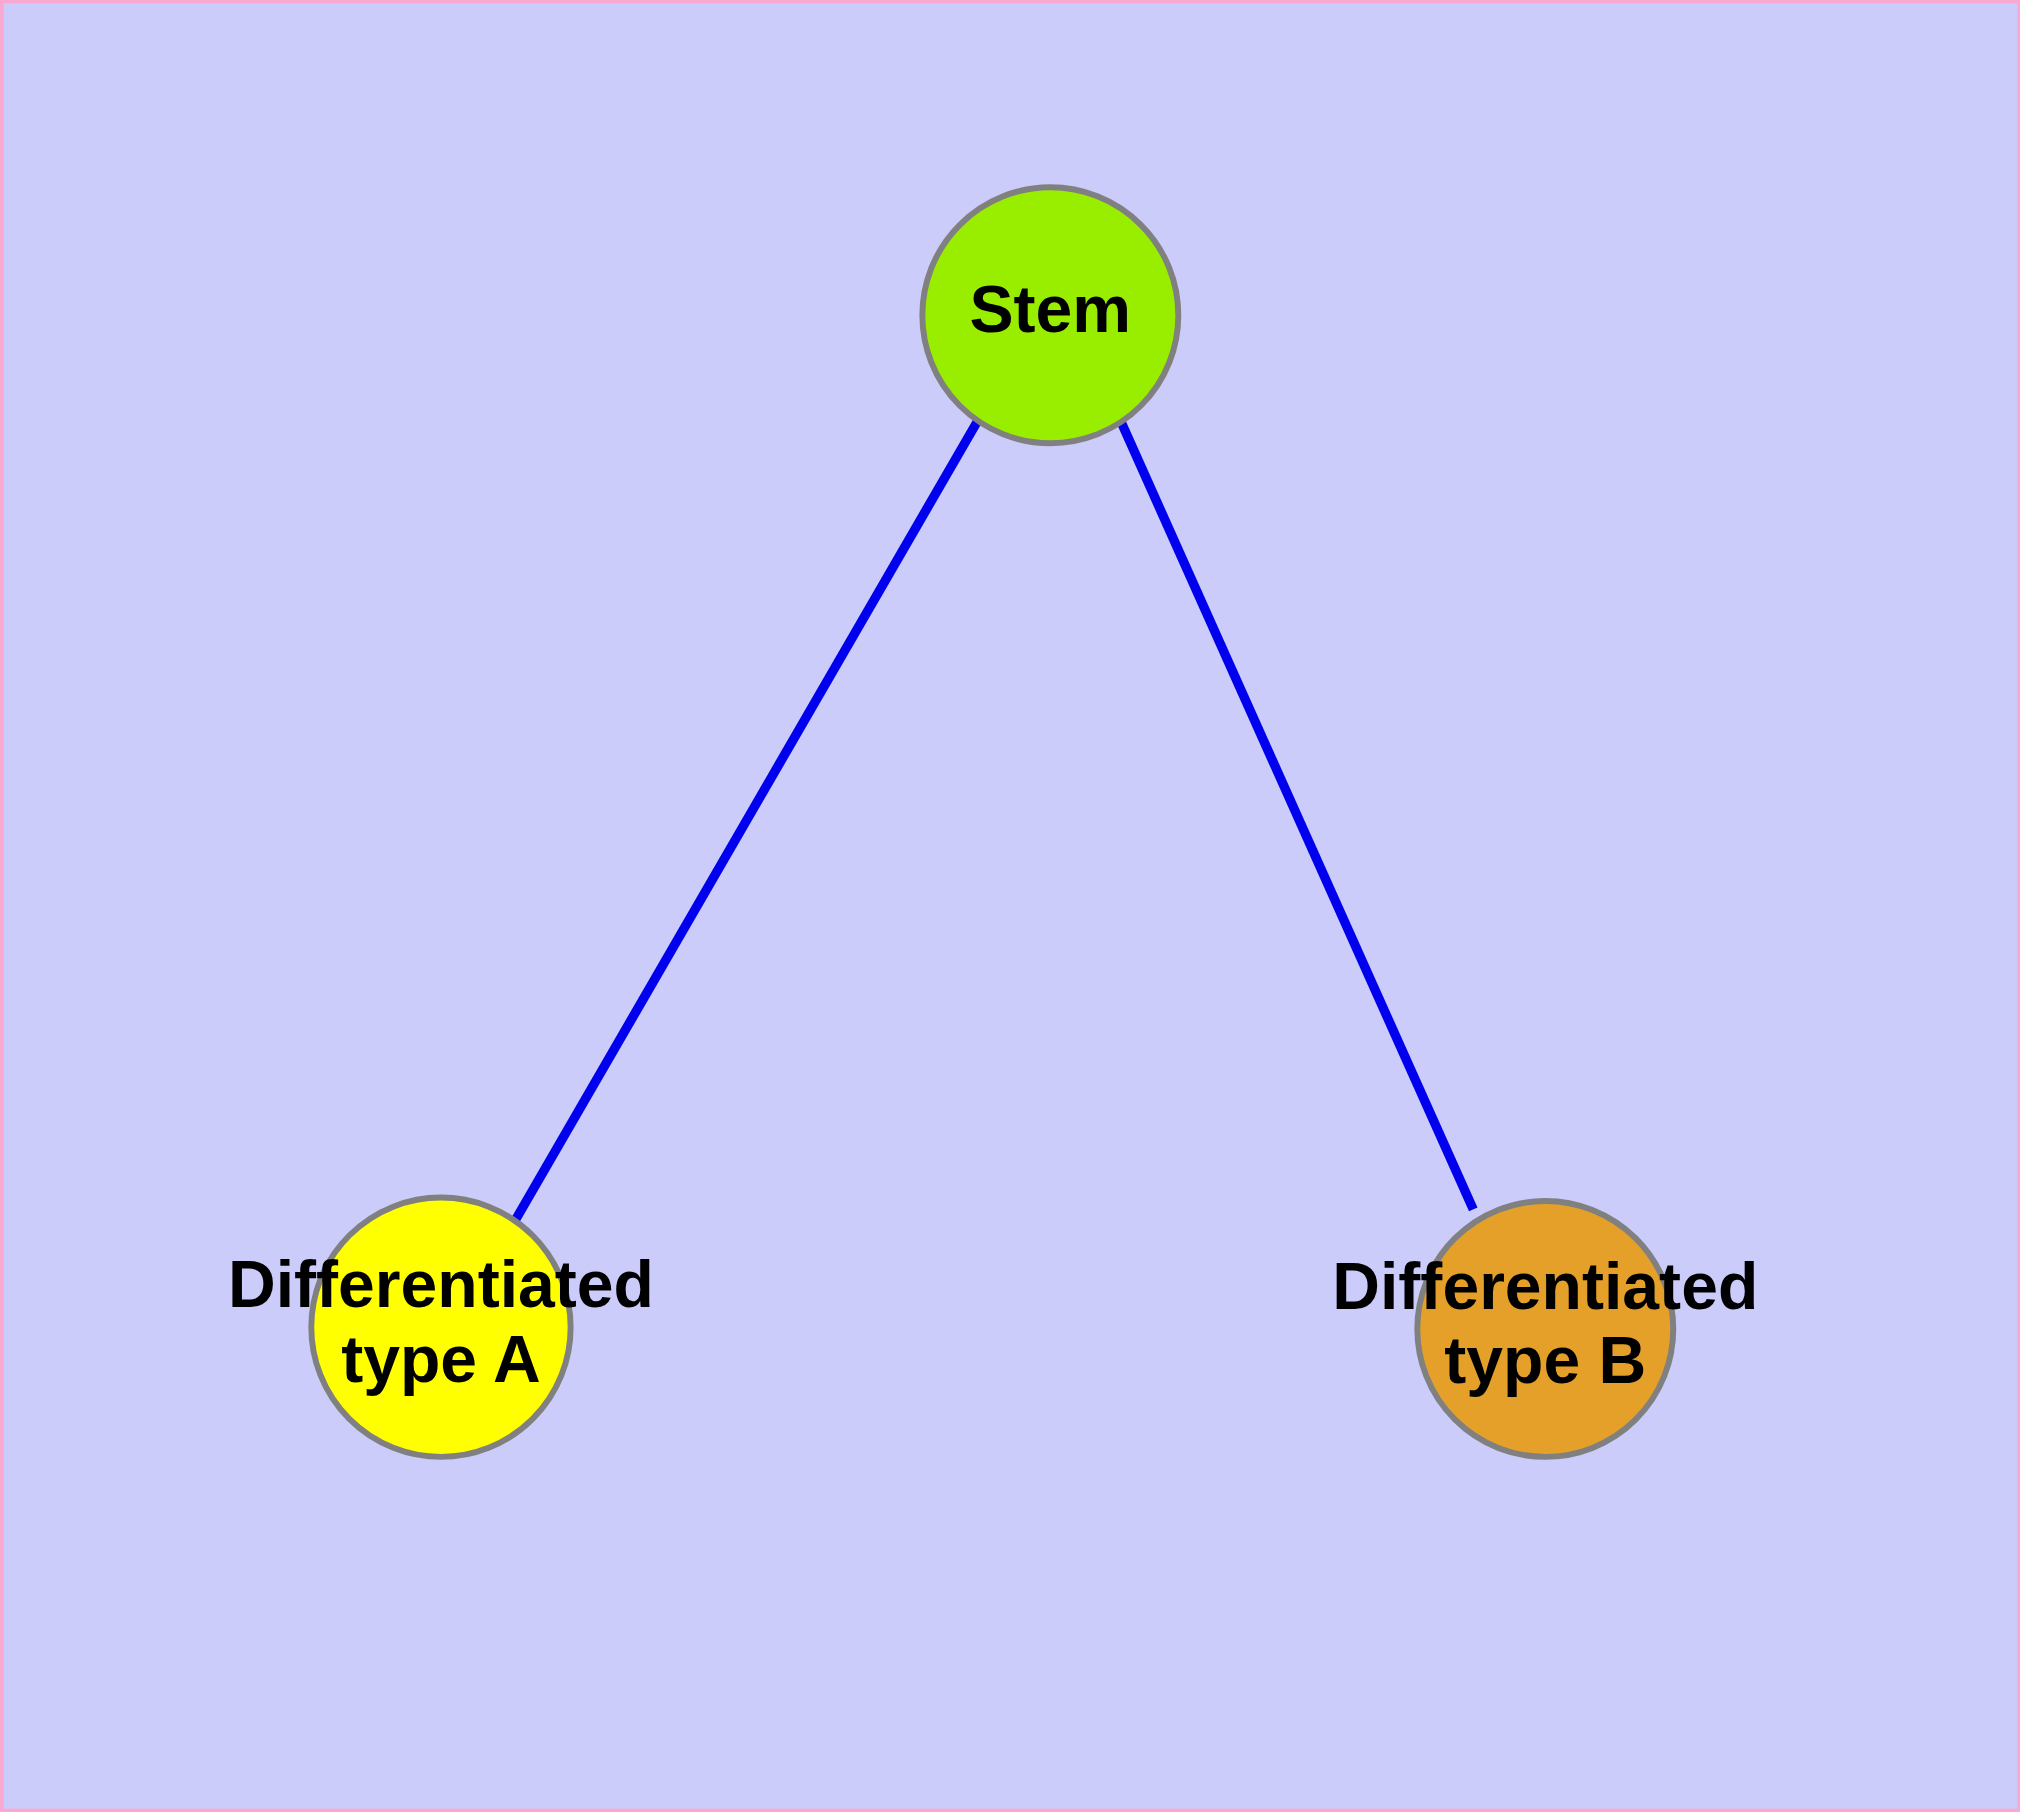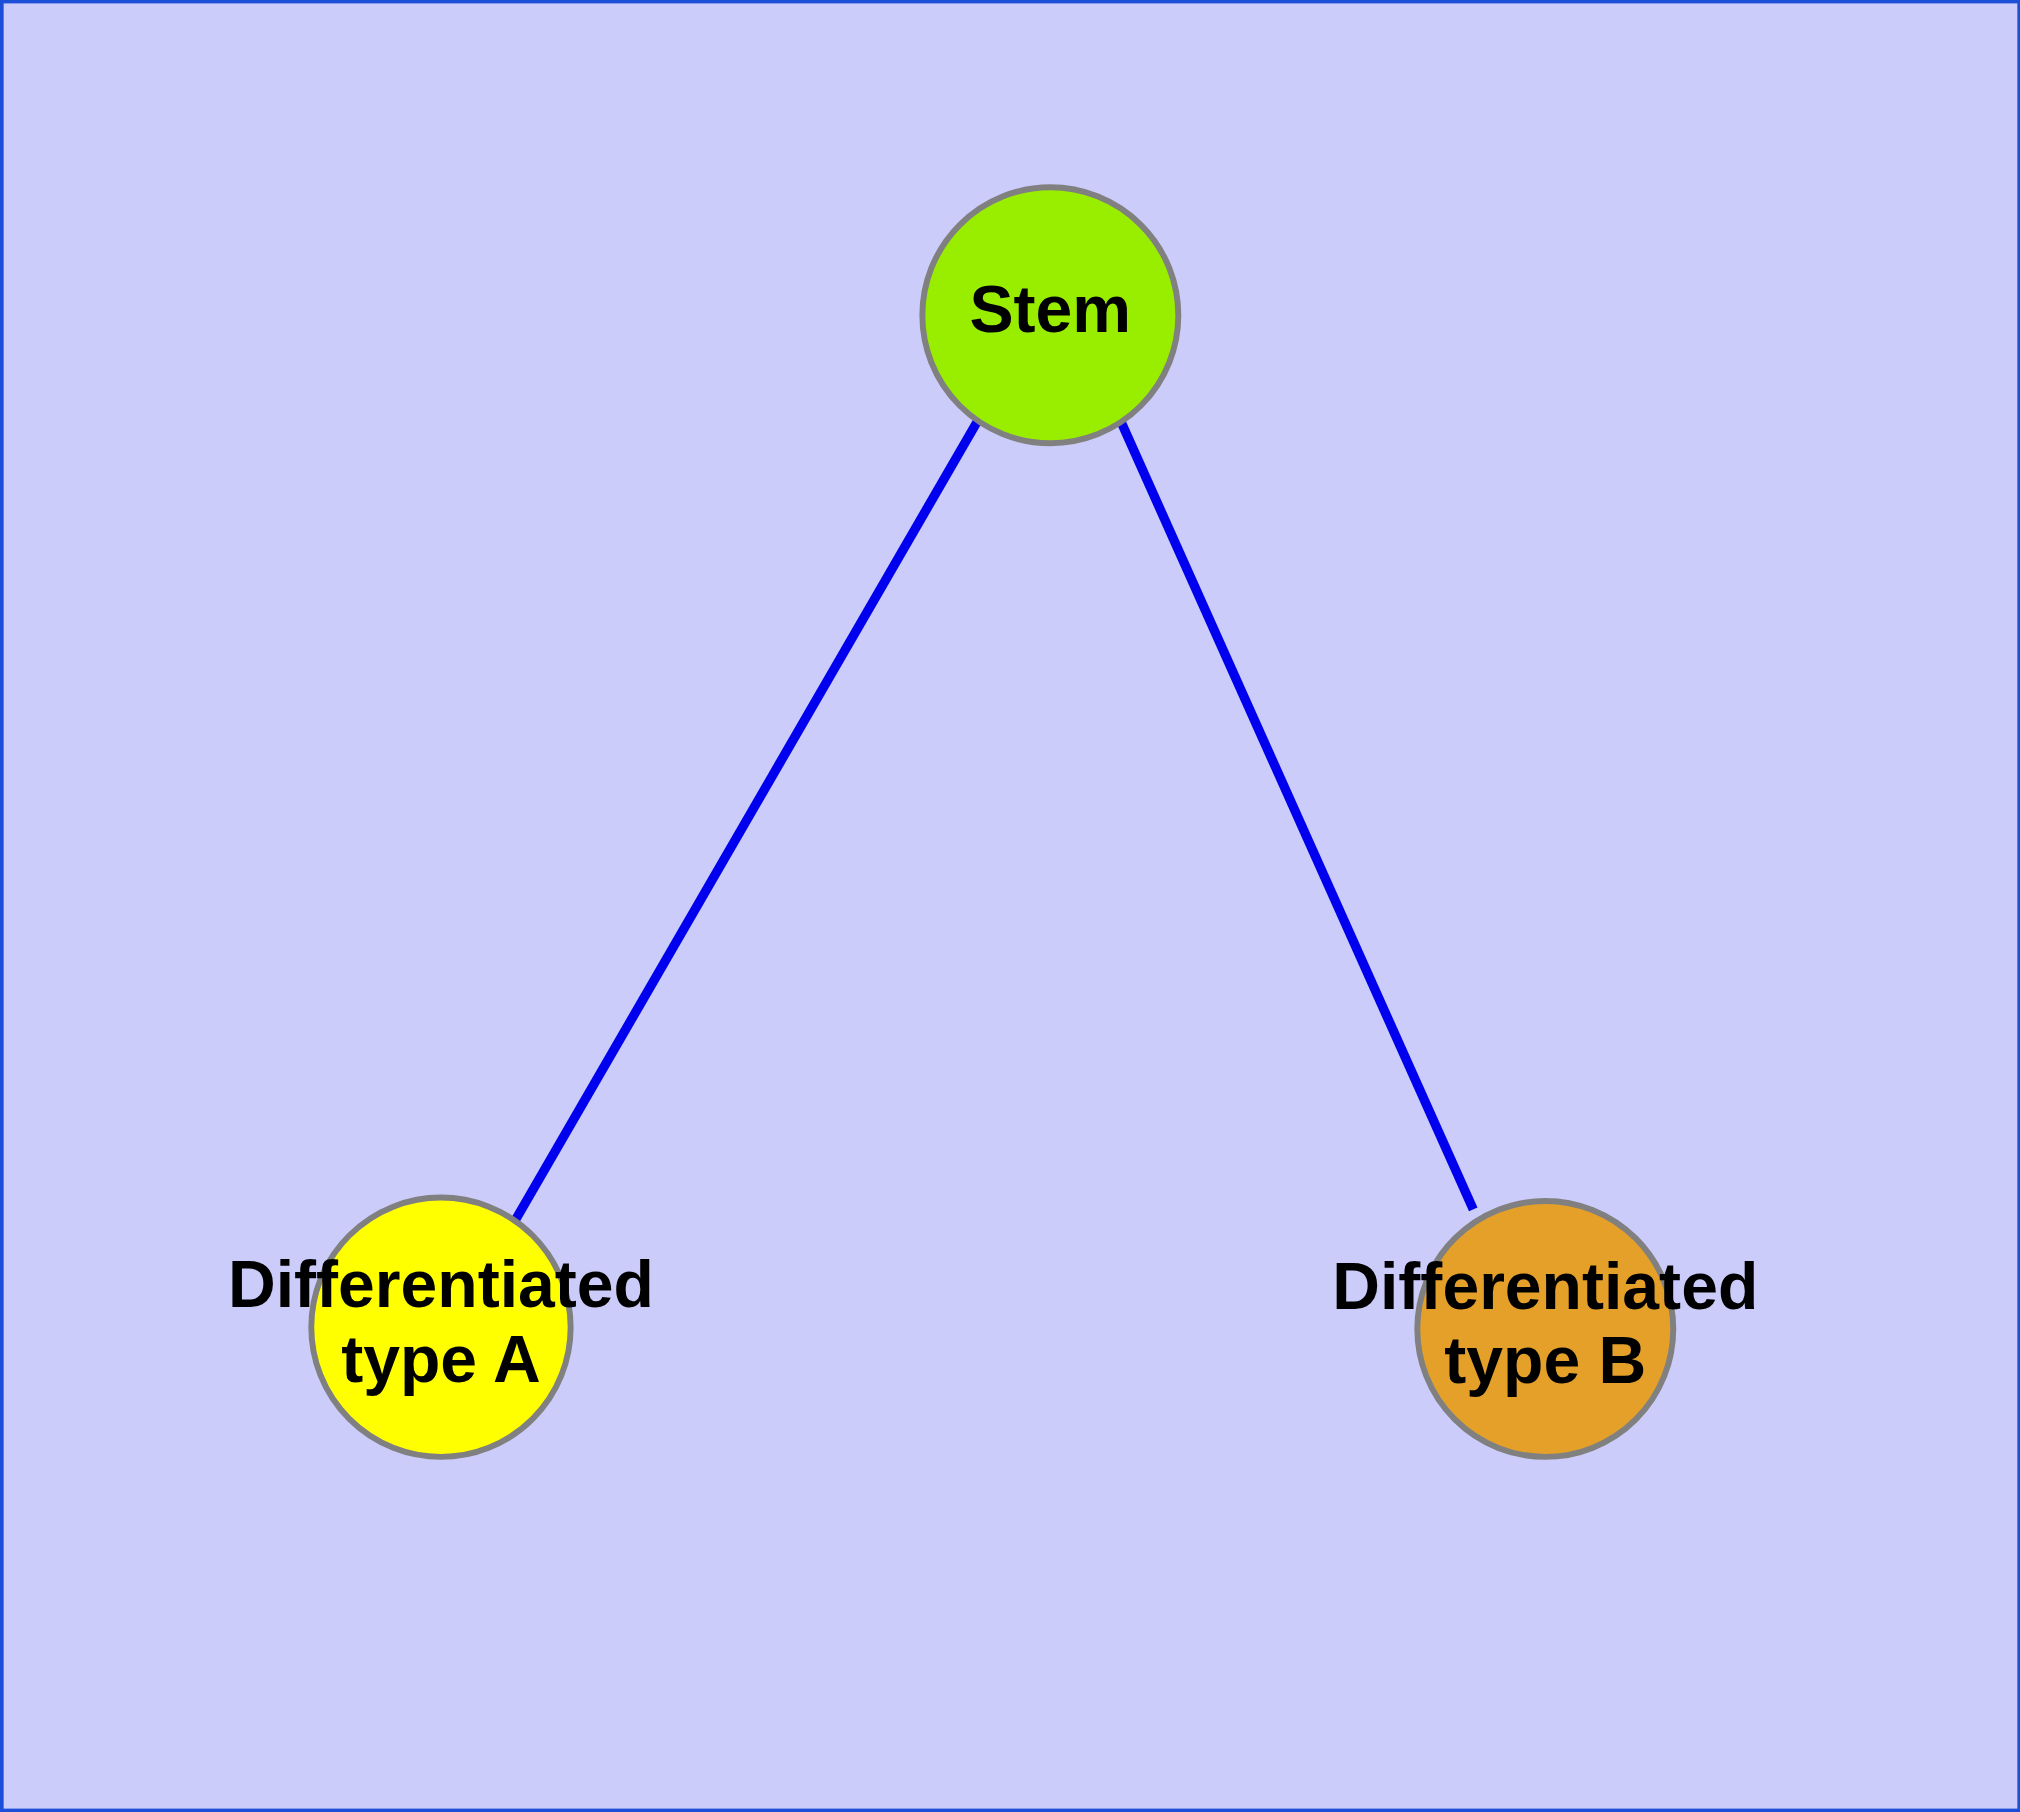--- a/index.html
+++ b/index.html
@@ -30,21 +30,21 @@
   .node-label {
     font-family: "Liberation Sans", sans-serif;
     font-weight: bold;
     fill: #000000;
     dominant-baseline: middle;
   }
 </style>
 </head>
 <body>
 
-<div id="diagram-root" style="background: #1d4ed8;">
+<div id="diagram-root" style="background: #f9a8d4;">
   <svg id="graph-svg" viewBox="0 0 2384 2138" xmlns="http://www.w3.org/2000/svg">
 
     <rect id="plot-bg" x="4" y="4" width="2376" height="2130" fill="#ccccfa"></rect>
 
     <g>
       <line id="edge-0" stroke-linecap="butt" x1="1153" y1="497" x2="607" y2="1441" stroke="#0000ee" stroke-width="11"></line>
       <line id="edge-1" stroke-linecap="butt" x1="1323" y1="499" x2="1738" y2="1427" stroke="#0000ee" stroke-width="11"></line>
     </g>
 
     <g>

